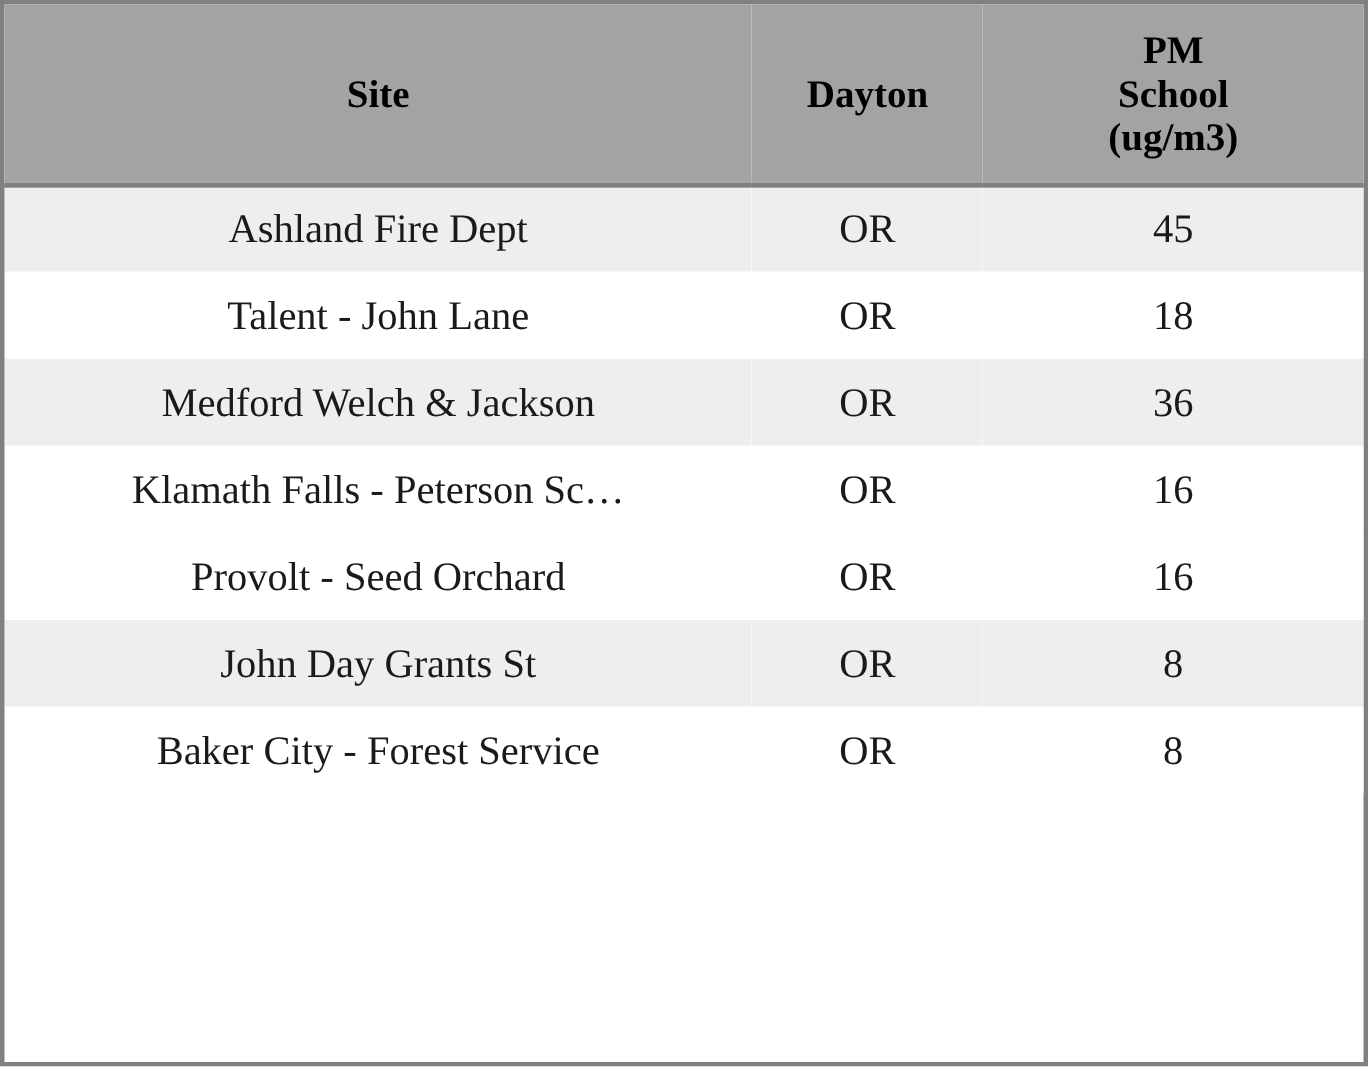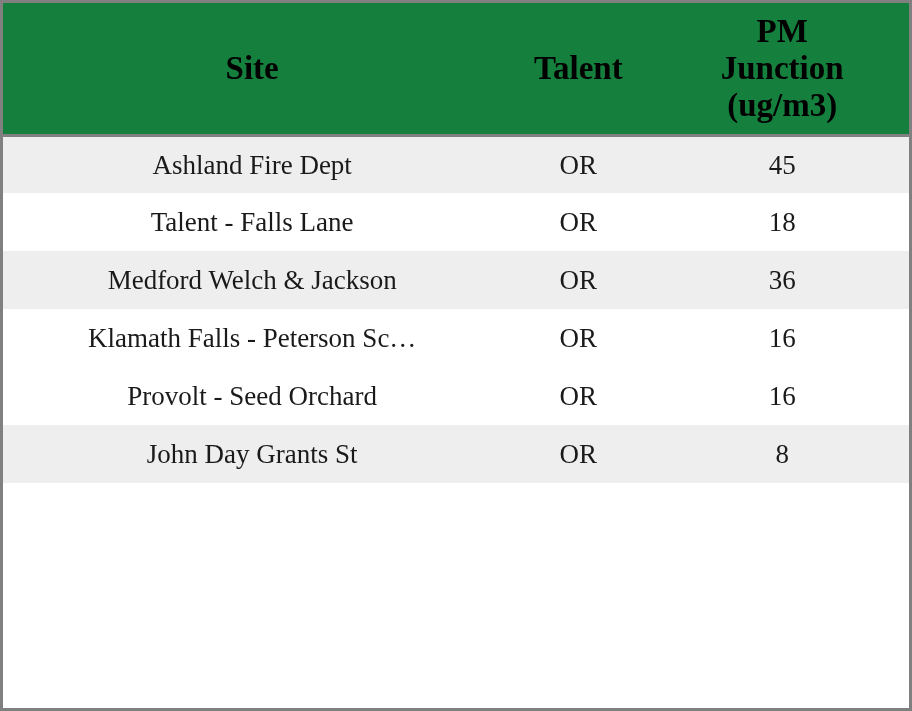--- a/index.html
+++ b/index.html
@@ -19,25 +19,25 @@
     box-sizing: border-box;
     border: 3px solid #808080;
     background: #ffffff;
   }
   table.aqi-table {
     width: 100%;
     border-collapse: collapse;
     table-layout: fixed;
   }
   table.aqi-table th {
-    background: #15803d;
+    background: #a3a3a3;
     color: #000000;
     font-family: "Liberation Serif", serif;
     font-weight: bold;
-    font-size: 33px;
+    font-size: 26px;
     line-height: 1.12;
     text-align: center;
     vertical-align: middle;
     padding: 10px 6px;
     height: 120px;
     box-sizing: border-box;
     border-bottom: 3px solid #808080;
   }
   table.aqi-table td {
     font-family: "Liberation Serif", serif;
@@ -68,36 +68,36 @@
 <div class="table-wrap">
   <table class="aqi-table">
     <colgroup>
       <col class="col-site">
       <col class="col-state">
       <col class="col-value">
     </colgroup>
     <thead>
       <tr>
         <th>Site</th>
-        <th>Talent</th>
+        <th>Dayton</th>
         <th>
           <div>PM</div>
-          <div>Junction</div>
+          <div>School</div>
           <div>(ug/m3)</div>
         </th>
       </tr>
     </thead>
     <tbody>
       <tr class="row-odd">
         <td>Ashland Fire Dept</td>
         <td>OR</td>
         <td>45</td>
       </tr>
       <tr class="row-even">
-        <td>Talent - Falls Lane</td>
+        <td>Talent - John Lane</td>
         <td>OR</td>
         <td>18</td>
       </tr>
       <tr class="row-odd">
         <td>Medford Welch &amp; Jackson</td>
         <td>OR</td>
         <td>36</td>
       </tr>
       <tr class="row-even">
         <td>Klamath Falls - Peterson Sc…</td>
@@ -107,15 +107,20 @@
       <tr class="row-even">
         <td>Provolt - Seed Orchard</td>
         <td>OR</td>
         <td>16</td>
       </tr>
       <tr class="row-odd">
         <td>John Day Grants St</td>
         <td>OR</td>
         <td>8</td>
       </tr>
+      <tr class="row-even">
+        <td>Baker City - Forest Service</td>
+        <td>OR</td>
+        <td>8</td>
+      </tr>
     </tbody>
   </table>
 </div>
 
 </body></html>

